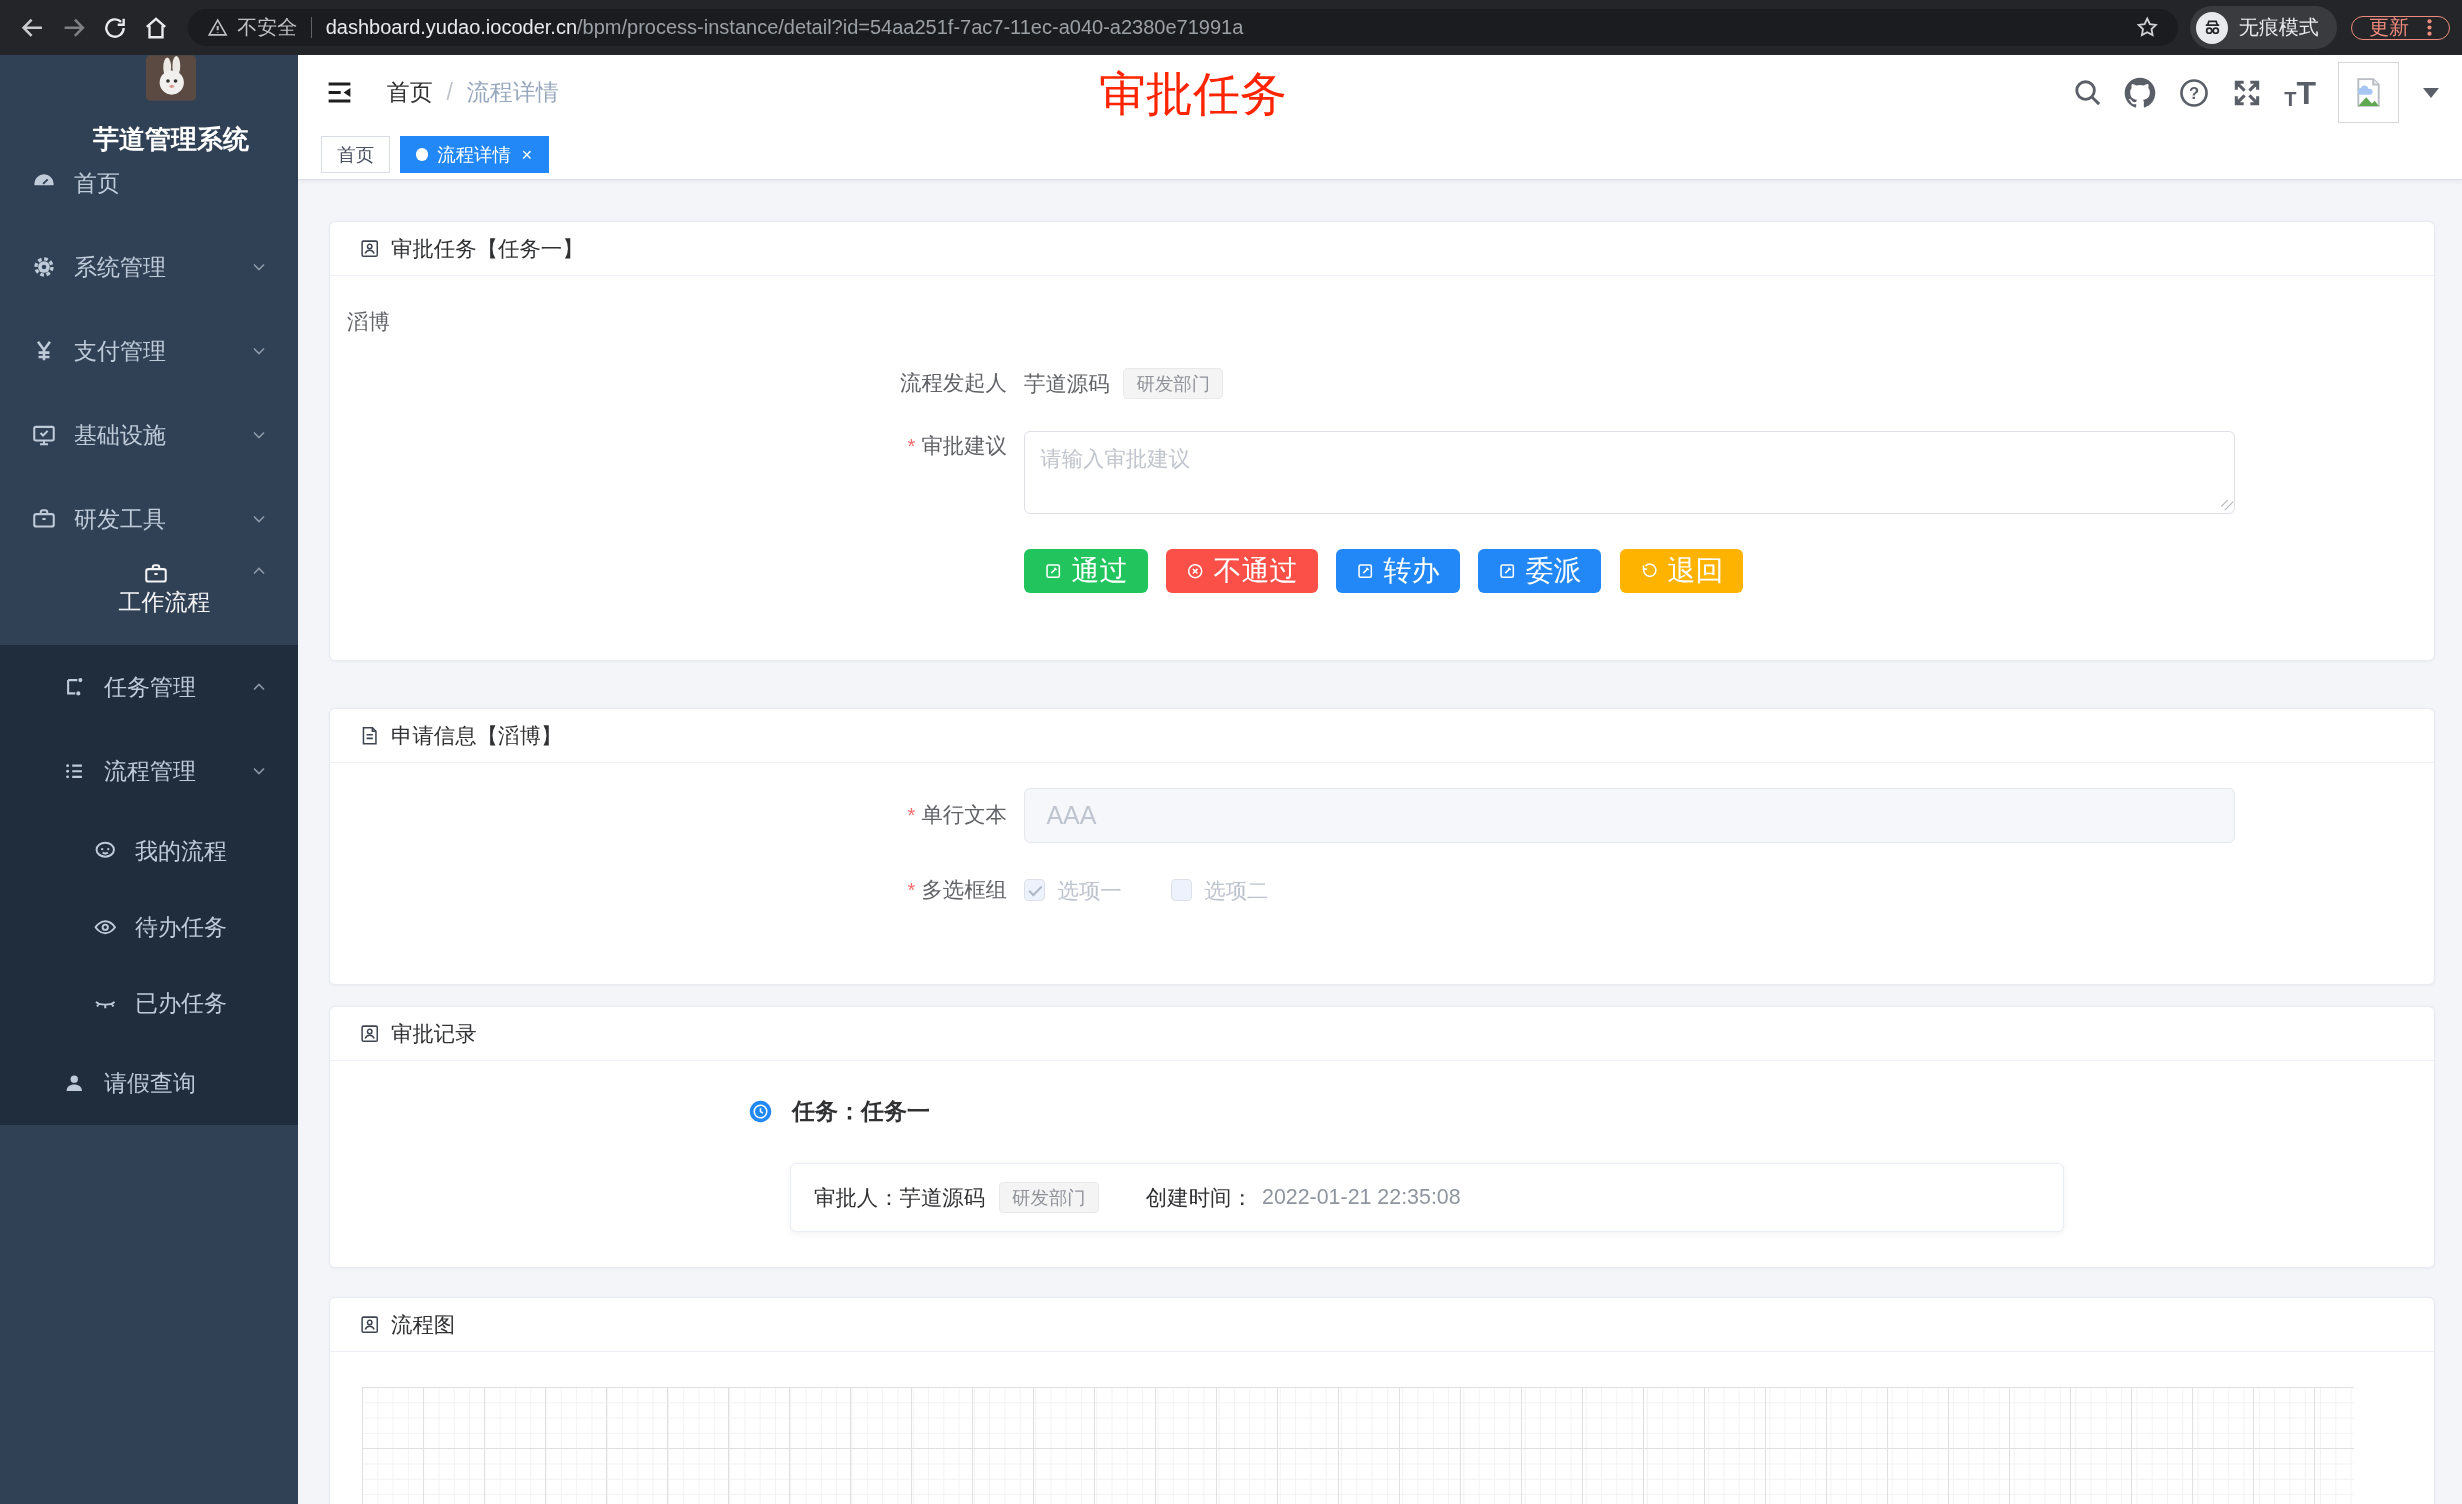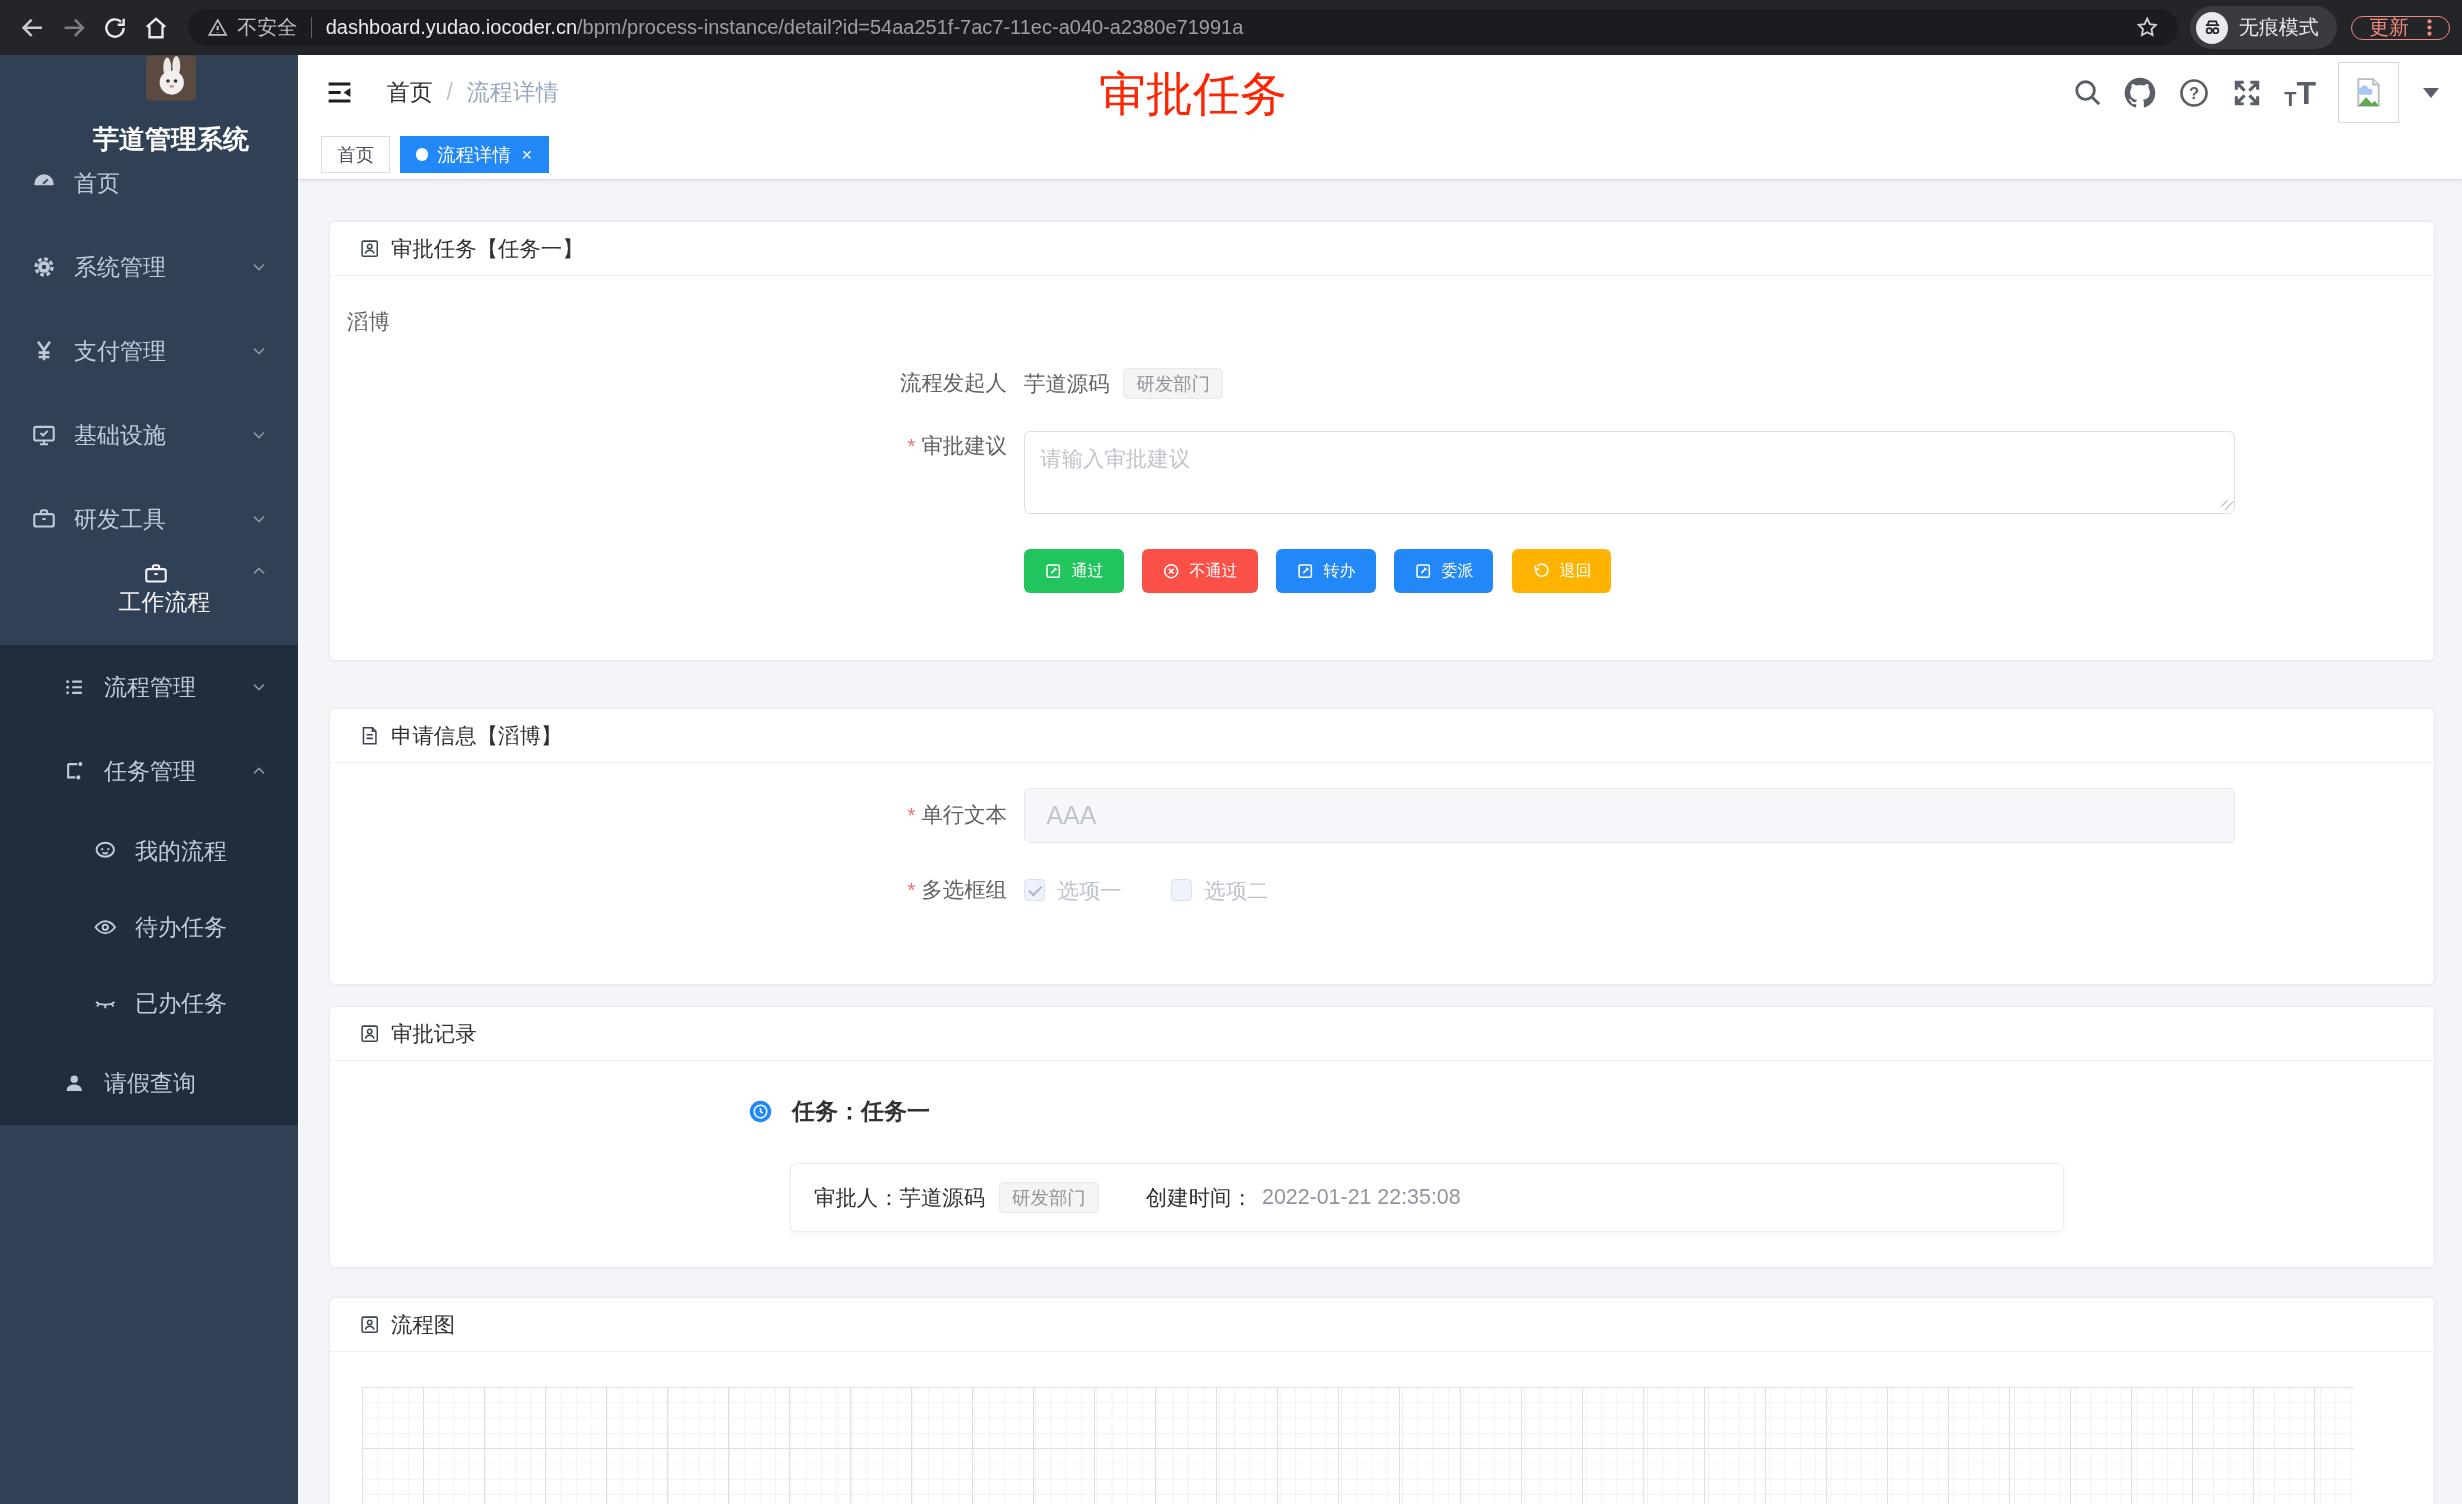--- a/index.html
+++ b/index.html
@@ -91,21 +91,21 @@
     border:0.8px solid #e9e9eb; border-radius:4.6px; color:#909399; font-size:18.4px; margin-left:13.8px; }
   .ta-wrap { position:relative; }
   textarea.suggest { width:1211px; height:83px; border:0.8px solid #dcdfe6; border-radius:6.1px;
     font-size:21.4px; padding:12.2px 15.3px; color:#606266; resize:none; outline:none;
     font-family:"Liberation Sans","DejaVu Sans",sans-serif; }
   textarea.suggest::placeholder { color:#c0c4cc; }
   .ta-grip { position:absolute; right:3.8px; bottom:5.4px; width:12.2px; height:12.2px;
     border-right:1.5px solid #9aa0a6; pointer-events:none; transform:rotate(45deg); opacity:.8; }
   .ta-grip::after { content:""; position:absolute; right:3.8px; top:3.1px; height:9.2px; border-right:1.5px solid #9aa0a6; }
   .btn-row { margin-top:35px; padding-left:694px; display:flex; gap:18.4px; }
-  .approve-btn { height:44px; border:none; border-radius:6.1px; color:#fff; font-size:16px;
+  .approve-btn { height:44px; border:none; border-radius:6.1px; color:#fff; font-size:28px;
     display:inline-flex; align-items:center; gap:9.2px; padding:0 20px; cursor:pointer;
     font-family:inherit; }
 
   .card2 .body { padding-top:24.5px; }
   input.single-line { width:1211px; height:55px; background:#f5f7fa; border:0.8px solid #e4e7ed;
     border-radius:6.1px; color:#bfc5ce; font-size:25px; padding:0 21.4px; outline:none;
     font-family:inherit; }
   .cb-group { display:flex; align-items:center; gap:49px; }
   .cb-item { display:flex; align-items:center; }
   .cb { width:21.4px; height:21.4px; border:0.8px solid #dcdfe6; border-radius:4.6px; background:#edf2fc; position:relative; }
@@ -299,45 +299,45 @@
         <span class="chev up">
             <svg width="20" viewBox="0 0 24 24" fill="none" stroke="currentColor" stroke-width="2">
               <path d="M6 9l6 6 6-6"></path>
             </svg>
           </span>
       </div>
 
       <div class="submenu">
         <div class="mi lv2">
           <span class="ic">
+            <svg width="24.5" viewBox="0 0 24 24" fill="none" stroke="currentColor" stroke-width="2">
+                <path d="M6 5h9M6 5v13h7"></path>
+                <circle cx="18" cy="5" r="2" fill="currentColor" stroke="none"></circle>
+                <circle cx="16" cy="18" r="2" fill="currentColor" stroke="none"></circle>
+              </svg>
+          </span>
+          <span>任务管理</span>
+          <span class="chev up">
+              <svg width="20" viewBox="0 0 24 24" fill="none" stroke="currentColor" stroke-width="2">
+                <path d="M6 9l6 6 6-6"></path>
+              </svg>
+            </span>
+        </div>
+
+        <div class="mi lv2">
+          <span class="ic">
             <svg width="24.5" viewBox="0 0 24 24">
                 <path d="M10 6.5h9.5M10 12h9.5M10 17.5h9.5" stroke="currentColor" stroke-width="2" fill="none"></path>
                 <circle cx="5.5" cy="6.5" r="1.4" fill="currentColor"></circle>
                 <circle cx="5.5" cy="12" r="1.4" fill="currentColor"></circle>
                 <circle cx="5.5" cy="17.5" r="1.4" fill="currentColor"></circle>
               </svg>
           </span>
           <span>流程管理</span>
           <span class="chev">
-              <svg width="20" viewBox="0 0 24 24" fill="none" stroke="currentColor" stroke-width="2">
-                <path d="M6 9l6 6 6-6"></path>
-              </svg>
-            </span>
-        </div>
-
-        <div class="mi lv2">
-          <span class="ic">
-            <svg width="24.5" viewBox="0 0 24 24" fill="none" stroke="currentColor" stroke-width="2">
-                <path d="M6 5h9M6 5v13h7"></path>
-                <circle cx="18" cy="5" r="2" fill="currentColor" stroke="none"></circle>
-                <circle cx="16" cy="18" r="2" fill="currentColor" stroke="none"></circle>
-              </svg>
-          </span>
-          <span>任务管理</span>
-          <span class="chev up">
               <svg width="20" viewBox="0 0 24 24" fill="none" stroke="currentColor" stroke-width="2">
                 <path d="M6 9l6 6 6-6"></path>
               </svg>
             </span>
         </div>
 
         <div class="mi lv3">
           <span class="ic">
             <svg width="24.5" viewBox="0 0 24 24" fill="none" stroke="currentColor" stroke-width="1.9">
                 <path d="M3.5 10.5a8.5 6.8 0 1 0 17 0 8.5 6.8 0 1 0-17 0z"></path>

